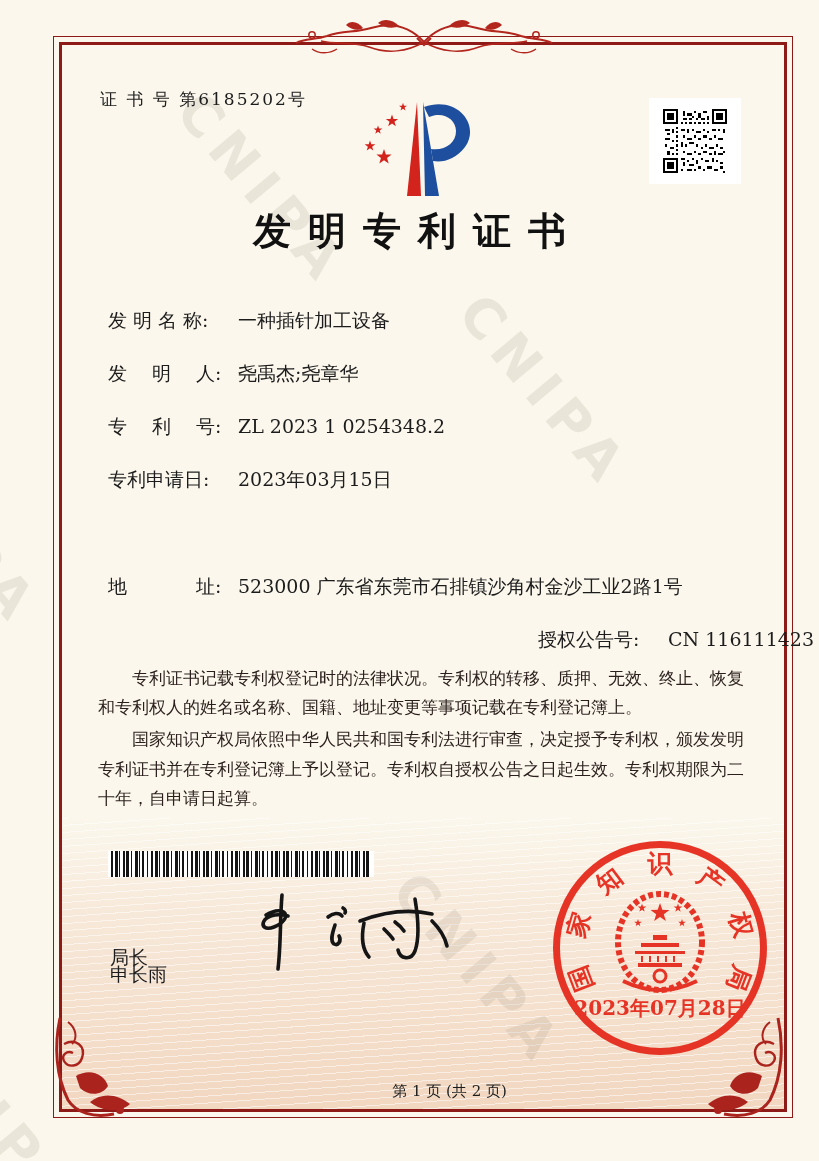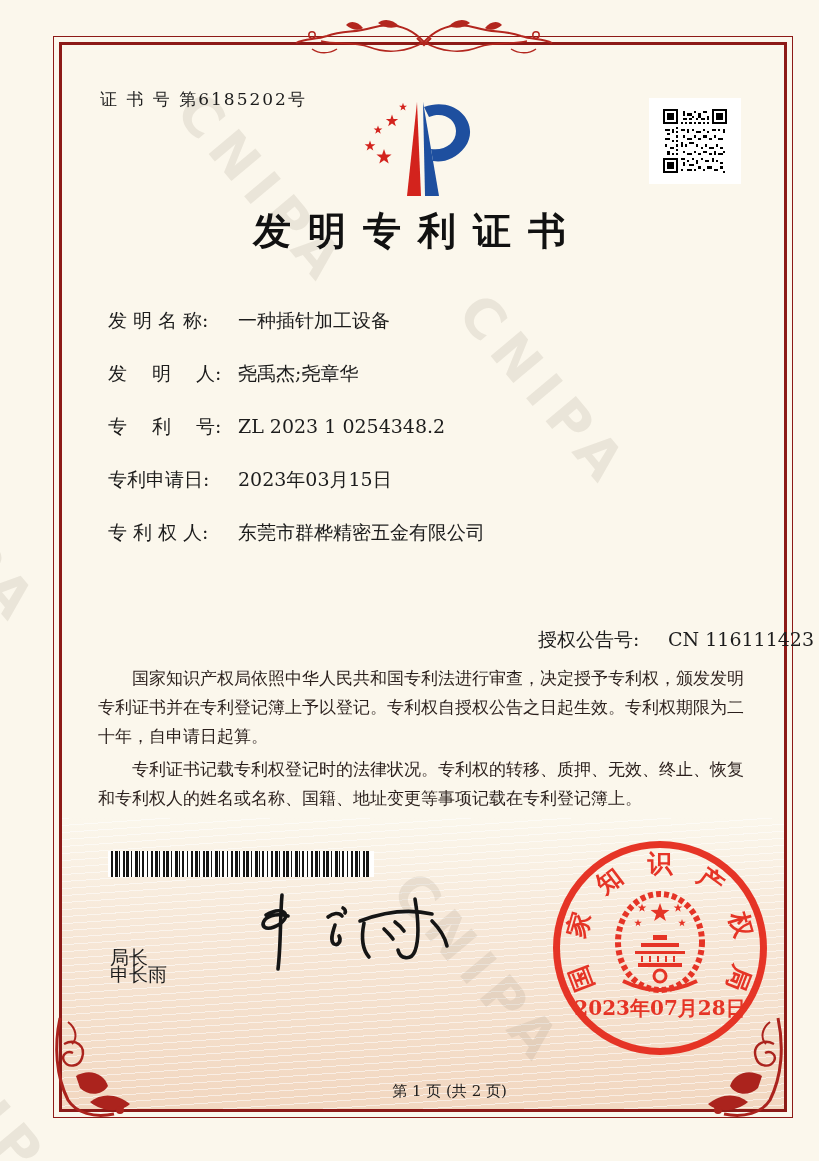--- a/index.html
+++ b/index.html
@@ -182,28 +182,28 @@
       </g>
     </svg>
   </div>
 
   <div class="title">发明专利证书</div>
 
   <div class="row r0"><span class="lbl">发 明 名 称:</span><span class="val">一种插针加工设备</span></div>
   <div class="row r1"><span class="lbl">发　 明 　人:</span><span class="val">尧禹杰;尧章华</span></div>
   <div class="row r2"><span class="lbl">专　 利 　号:</span><span class="val">ZL 2023 1 0254348.2</span></div>
   <div class="row r3"><span class="lbl">专利申请日:</span><span class="val">2023年03月15日</span></div>
-  <div class="row r4"><span class="lbl">专 利 权 人:</span><span class="val">东莞市群桦精密五金有限公司</span></div>
+  <div class="row r5"><span class="lbl">地　 　　 址:</span><span class="val">523000 广东省东莞市石排镇沙角村金沙工业2路1号</span></div>
   <div class="row r6">
     <span class="grant-no"><span class="lbl">授权公告号:</span><span class="val">CN 116111423 B</span></span>
   </div>
 
   <div class="paras">
+    <p>专利证书记载专利权登记时的法律状况。专利权的转移、质押、无效、终止、恢复和专利权人的姓名或名称、国籍、地址变更等事项记载在专利登记簿上。</p>
     <p>国家知识产权局依照中华人民共和国专利法进行审查，决定授予专利权，颁发发明专利证书并在专利登记簿上予以登记。专利权自授权公告之日起生效。专利权期限为二十年，自申请日起算。</p>
-    <p>专利证书记载专利权登记时的法律状况。专利权的转移、质押、无效、终止、恢复和专利权人的姓名或名称、国籍、地址变更等事项记载在专利登记簿上。</p>
   </div>
 
   <div class="barcode">
       <div class="bars"></div>
     </div>
 
   <div class="signer-title">局长</div>
   <div class="signer-name">申长雨</div>
 
   <svg class="signature" width="215" height="82" viewBox="0 0 215 82">

